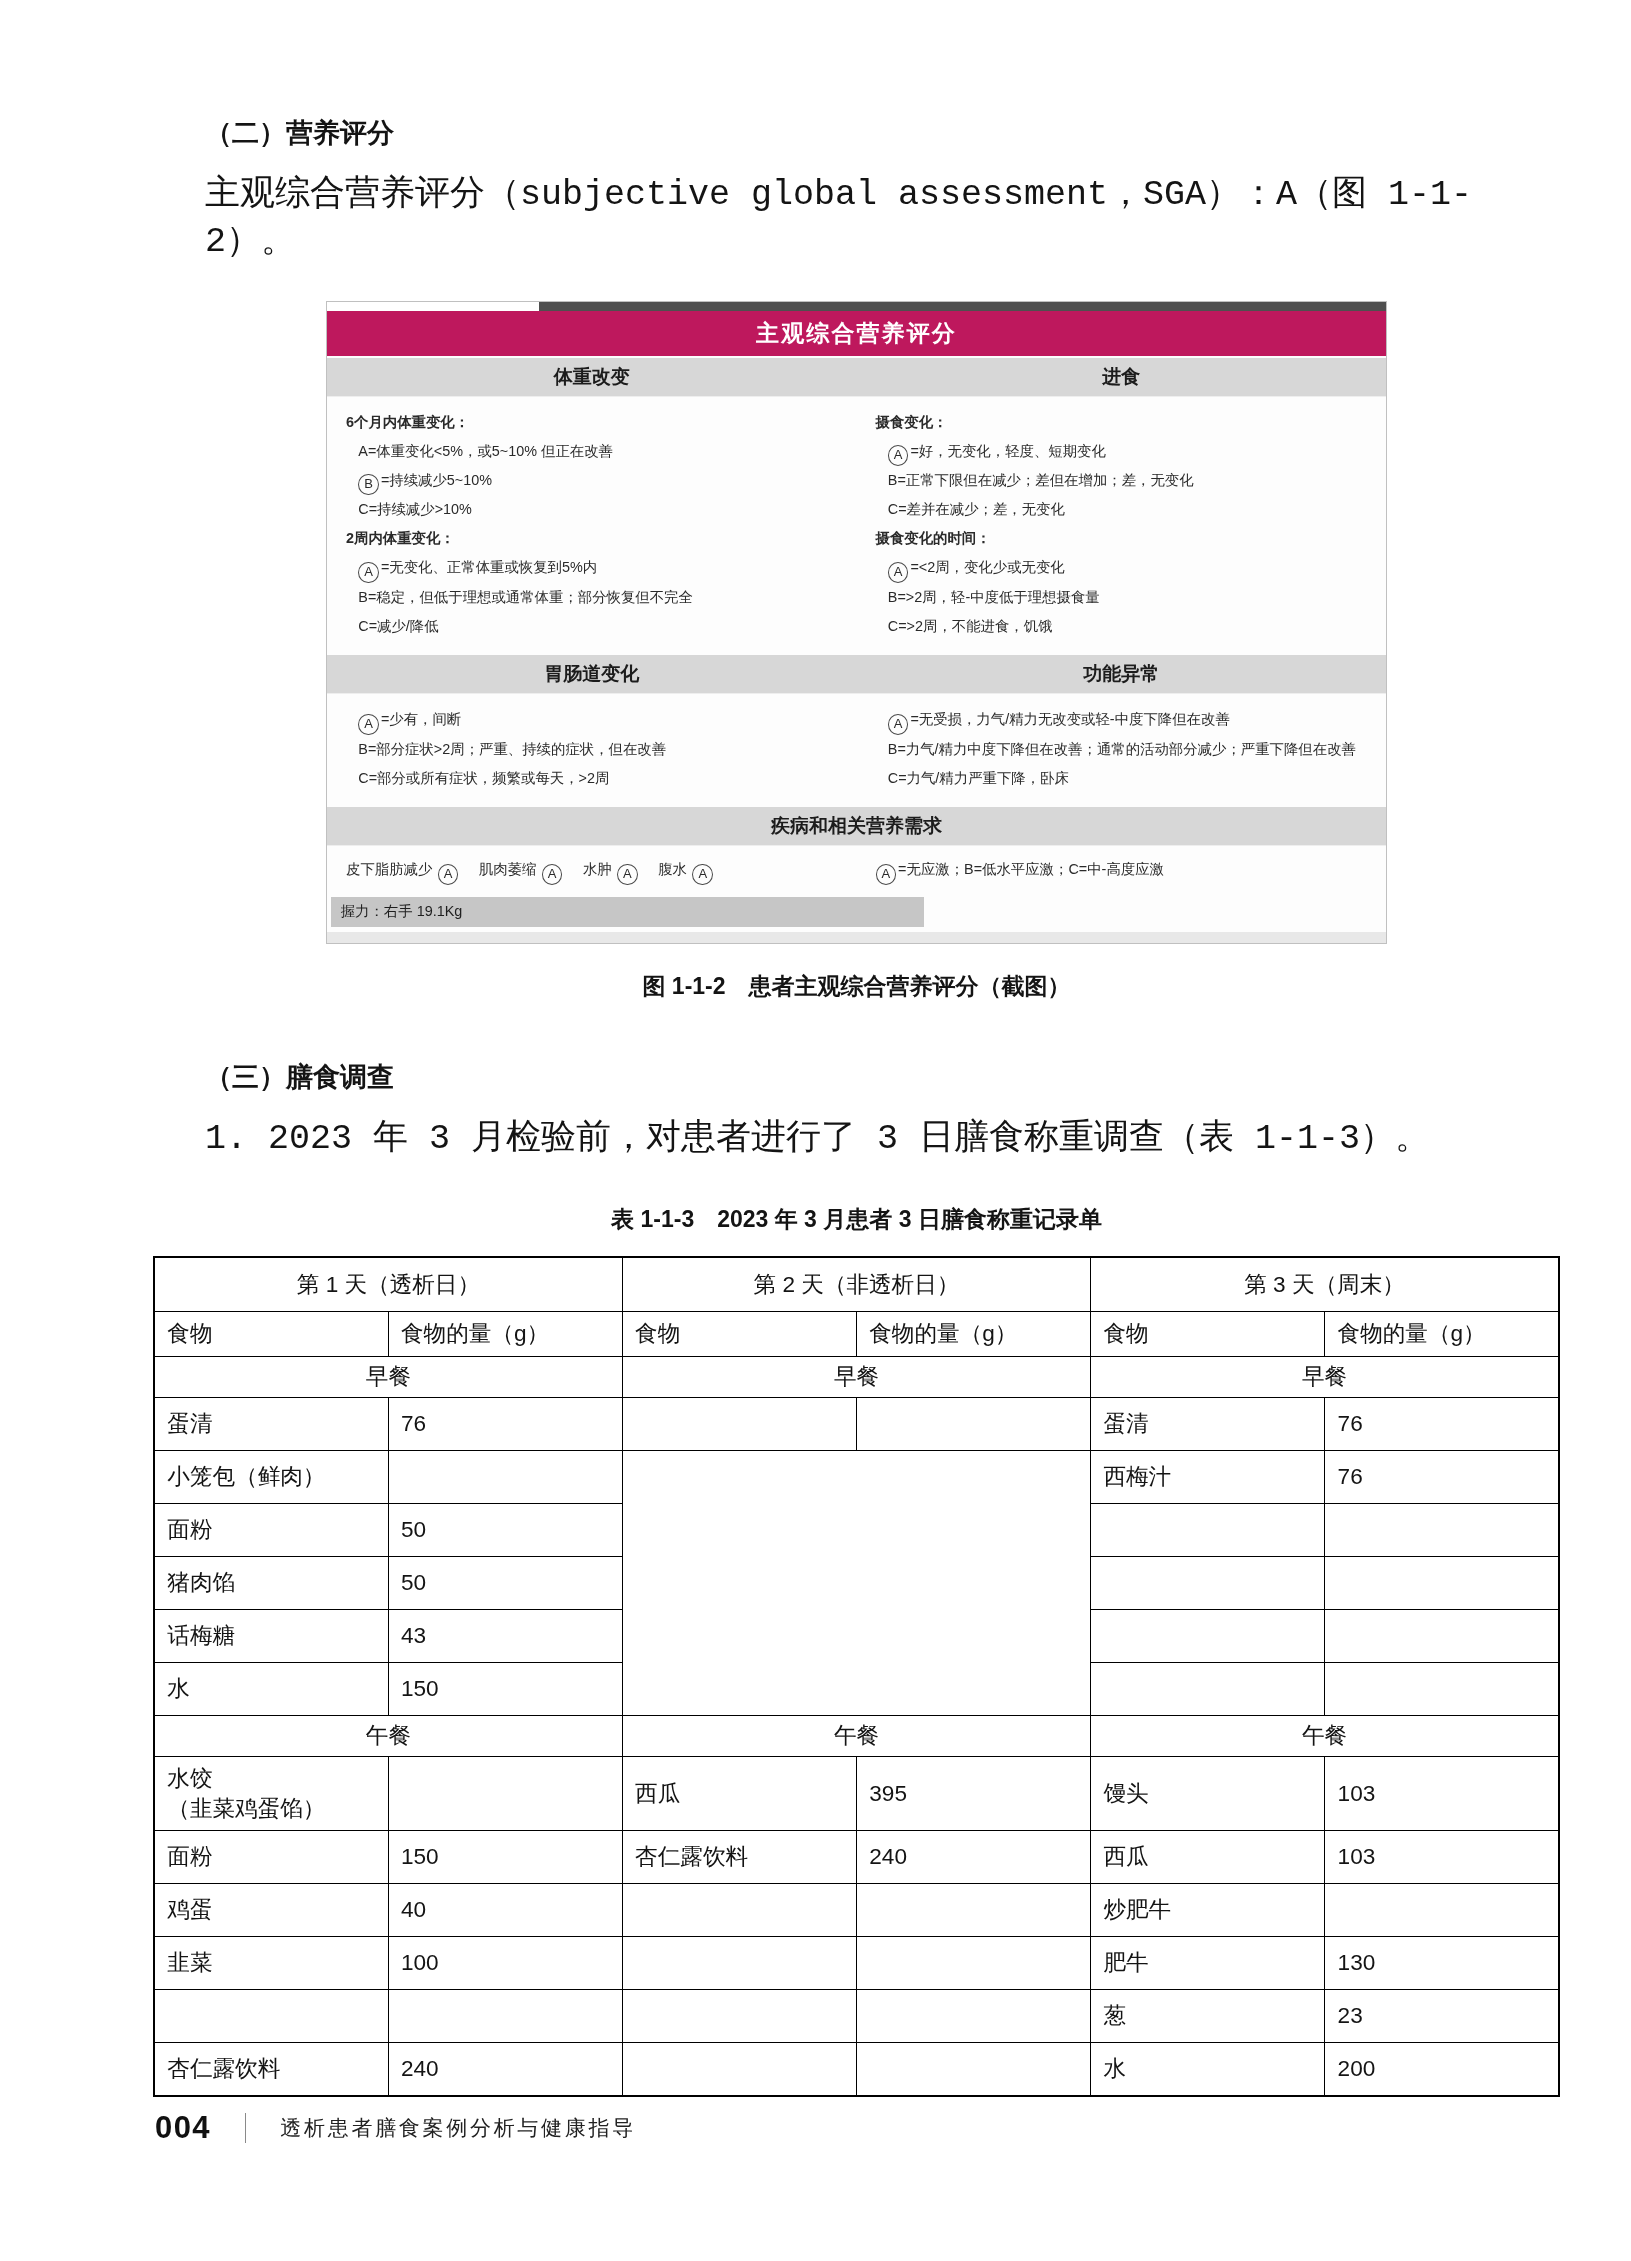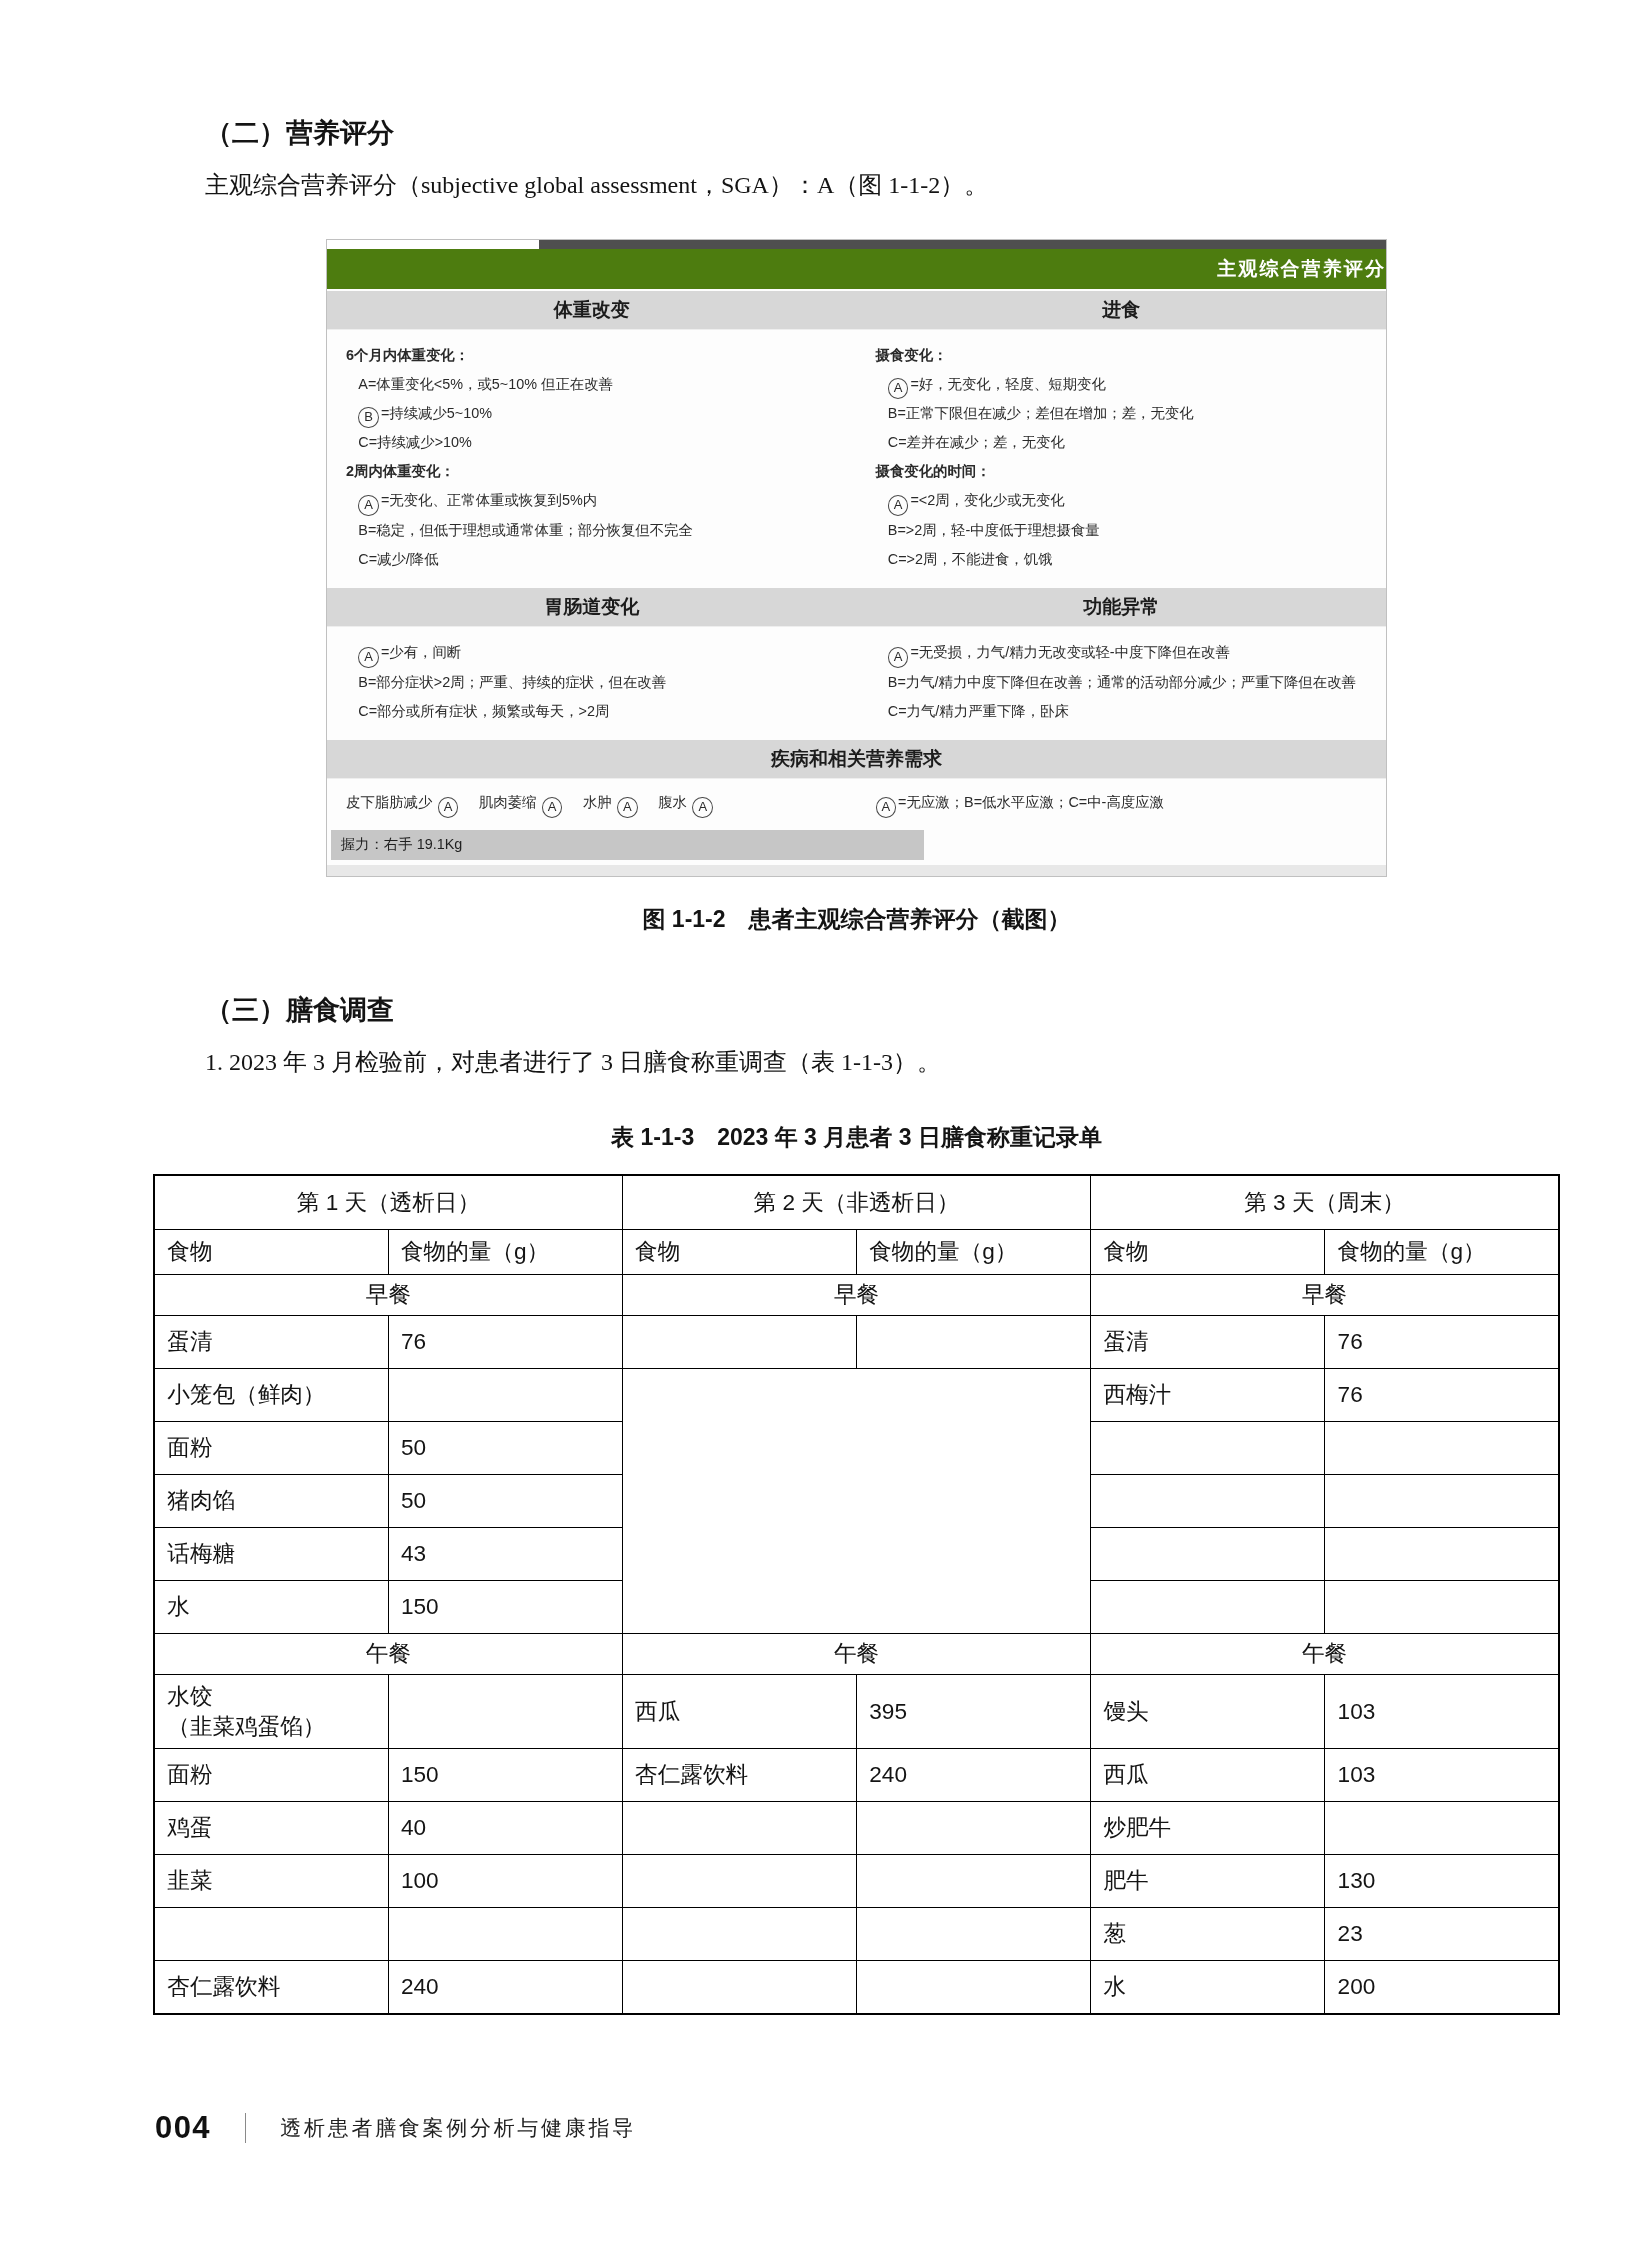--- a/index.html
+++ b/index.html
@@ -13,41 +13,41 @@
     overflow: hidden;
   }
   .content { padding: 115px 71px 0 153px; }
 
   .sec-heading {
     font-size: 27px; font-weight: bold;
     margin: 0 0 0 52px;
   }
   .sec-heading.second { margin-top: 57px; }
   .body-text {
-    font-size: 24px;
+    font-size: 35px;
     margin: 18px 0 0 52px;
-    font-family: Liberation Serif, serif;
+    font-family: Liberation Mono, monospace;
   }
 
   
   .sga {
     margin: 38px auto 0 auto;
     width: 1061px;
     border: 0.7px solid #c0c0c0;
     background: #fdfdfd;
     color: #2a2a2a;
   }
   .sga-chrome {
     height: 9px;
     background: linear-gradient(to right, #ffffff 0 20%, #4f4f4f 20% 100%);
   }
   .sga-title {
-    background: #4d7c0f; color: #ffffff;
-    font-weight: bold; font-size: 19px;
-    text-align: right; padding: 6.8px 0;
+    background: #be185d; color: #ffffff;
+    font-weight: bold; font-size: 23px;
+    text-align: center; padding: 6.8px 0;
     letter-spacing: 2.1px;
   }
   .sga-headrow {
     display: flex; background: #d7d7d7;
     border-top: 2.1px solid #fdfdfd;
     border-bottom: 1.4px solid #eeeeee;
   }
   .sga-headrow > div {
     flex: 1; text-align: center;
     font-weight: bold; font-size: 19px;

